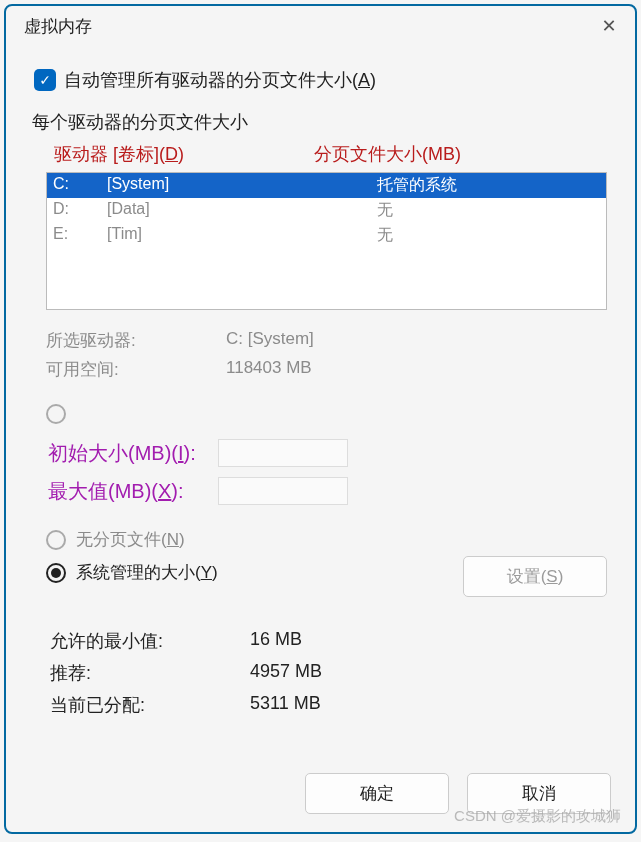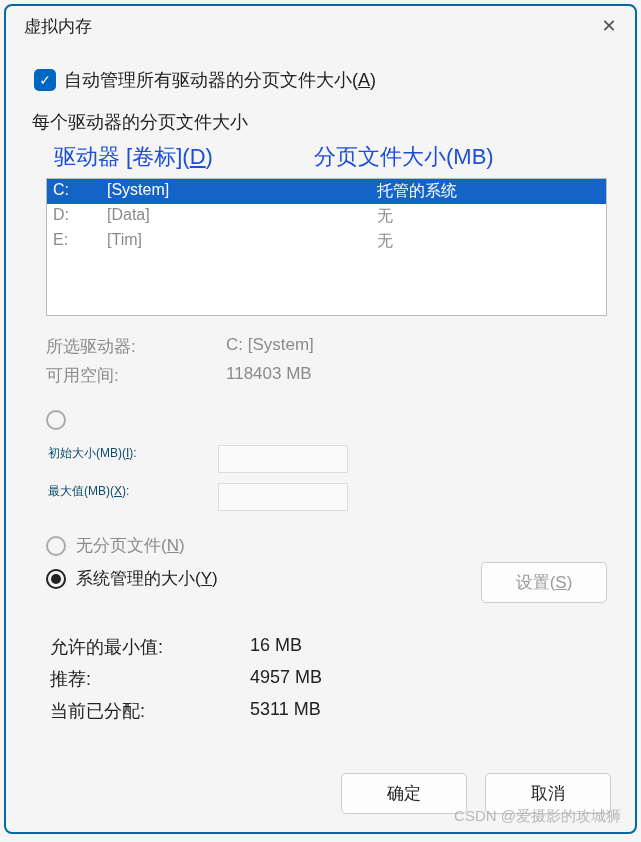--- a/index.html
+++ b/index.html
@@ -78,22 +78,22 @@
       color: #222;
       margin-left: -2px;
       margin-bottom: 4px;
     }
     .list-area {
       margin-left: 12px;
       margin-bottom: 16px;
     }
     .list-columns {
       display: flex;
-      font-size: 22px;
-      color: #1d4ed8;
+      font-size: 18px;
+      color: #b91c1c;
       padding: 4px 8px 4px 8px;
     }
     .col-drive { width: 260px; }
     .col-size { flex: 1; }
     .drive-listbox {
       border: 1px solid #bbb;
       background: #fff;
       height: 138px;
       margin-top: 2px;
       overflow: hidden;
@@ -151,23 +151,23 @@
     }
     .radio.selected::after {
       content: "";
       width: 10px;
       height: 10px;
       background: #222;
       border-radius: 50%;
     }
     .input-row {
       display: flex;
-      align-items: flex-start;
-      font-size: 12px;
-      color: #0c4a6e;
+      align-items: center;
+      font-size: 20px;
+      color: #a21caf;
       padding: 5px 0;
       margin-left: 2px;
     }
     .input-row .label { width: 170px; }
     .input-row .input {
       width: 130px;
       height: 28px;
       border: 1px solid #ddd;
       background: #fafafa;
     }
@@ -177,21 +177,21 @@
       margin-top: -38px;
       margin-bottom: 24px;
     }
     .btn {
       border: 1px solid #ccc;
       background: #fdfdfd;
       border-radius: 5px;
       font-size: 17px;
       color: #222;
       padding: 8px 0;
-      width: 126px;
+      width: 144px;
       text-align: center;
       cursor: pointer;
     }
     .btn.disabled {
       color: #9b9b9b;
     }
     .totals-section {
       margin-top: 4px;
     }
     .totals-header {

